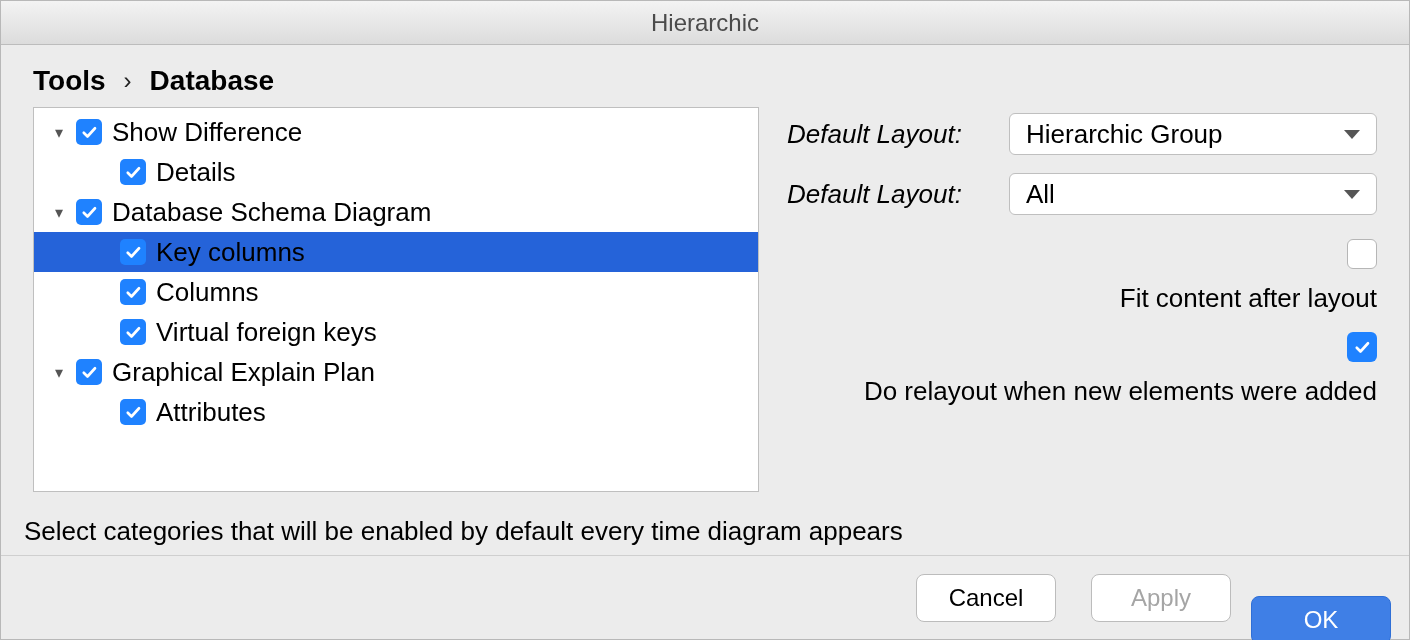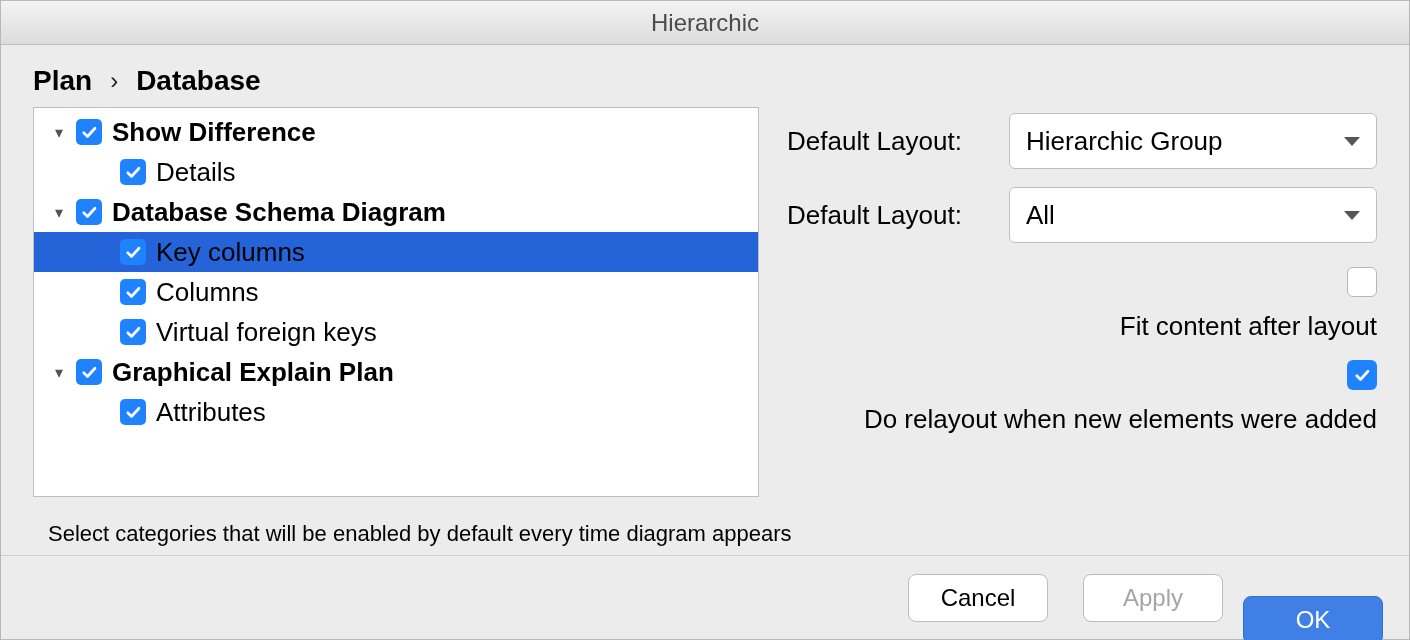--- a/index.html
+++ b/index.html
@@ -58,34 +58,34 @@
   }
   .tree-row .cb {
     width: 26px; height: 26px; border-radius: 5px;
     display: inline-flex; align-items: center; justify-content: center;
     margin-right: 10px;
     flex-shrink: 0;
   }
   .tree-row .cb.on { background: #1f82ff; }
   .tree-row .cb.on svg { stroke: #fff; }
   .tree-row .label { font-size: 26px; }
-  .tree-row .label.bold { font-weight: 700; }
+  .tree-row .label.bold { font-weight: 400; }
 
   .right-col {
     flex: 1;
     padding-top: 6px;
     display: flex; flex-direction: column; gap: 18px;
   }
   .frow {
     display: flex; align-items: center; gap: 18px;
     font-size: 26px;
   }
-  .frow .flabel { width: 204px; }
+  .frow .flabel { width: 204px; font-style: italic; }
   .select {
-    flex: 1; height: 56px;
+    flex: 1; height: 42px;
     background: #fff;
     border: 1px solid #bfbfbf;
     border-radius: 6px;
     display: flex; align-items: center; justify-content: space-between;
     padding: 0 16px;
     font-size: 26px;
   }
   .select .tri {
     width: 0; height: 0;
     border-left: 8px solid transparent;
@@ -101,29 +101,29 @@
   .check-box {
     width: 30px; height: 30px; border-radius: 6px;
     display: inline-flex; align-items: center; justify-content: center;
     flex-shrink: 0;
   }
   .check-box.off { background: #fff; border: 1px solid #b6b6b6; }
   .check-box.on  { background: #1f82ff; }
   .check-box.on svg { stroke: #fff; }
 
   .hint {
-    padding: 16px 32px 8px 47px;
-    font-size: 22px;
+    padding: 16px 32px 8px 23px;
+    font-size: 26px;
     color: #000;
   }
   .footer {
     border-top: 1px solid #cfcfcf;
     height: 84px;
     display: flex; align-items: center; justify-content: flex-end;
-    gap: 20px; padding-right: 26px;
+    gap: 20px; padding-right: 18px;
     background: #ececec;
   }
   .btn {
     min-width: 140px; height: 48px;
     border-radius: 8px;
     border: 1px solid #bcbcbc;
     background: #fff;
     font-size: 24px;
     display: flex; align-items: center; justify-content: center;
   }
@@ -136,21 +136,21 @@
 </head>
 <body>
 
 <div class="window">
 
   <div class="titlebar">
     <span>Hierarchic</span>
   </div>
 
   <div class="breadcrumb">
-    <span>Plan</span>
+    <span>Tools</span>
     <span class="chev">›</span>
     <span>Database</span>
   </div>
 
   <div class="content">
 
     <div class="tree-panel">
 
       <div class="tree-row">
         <span class="disclose">▾</span>

